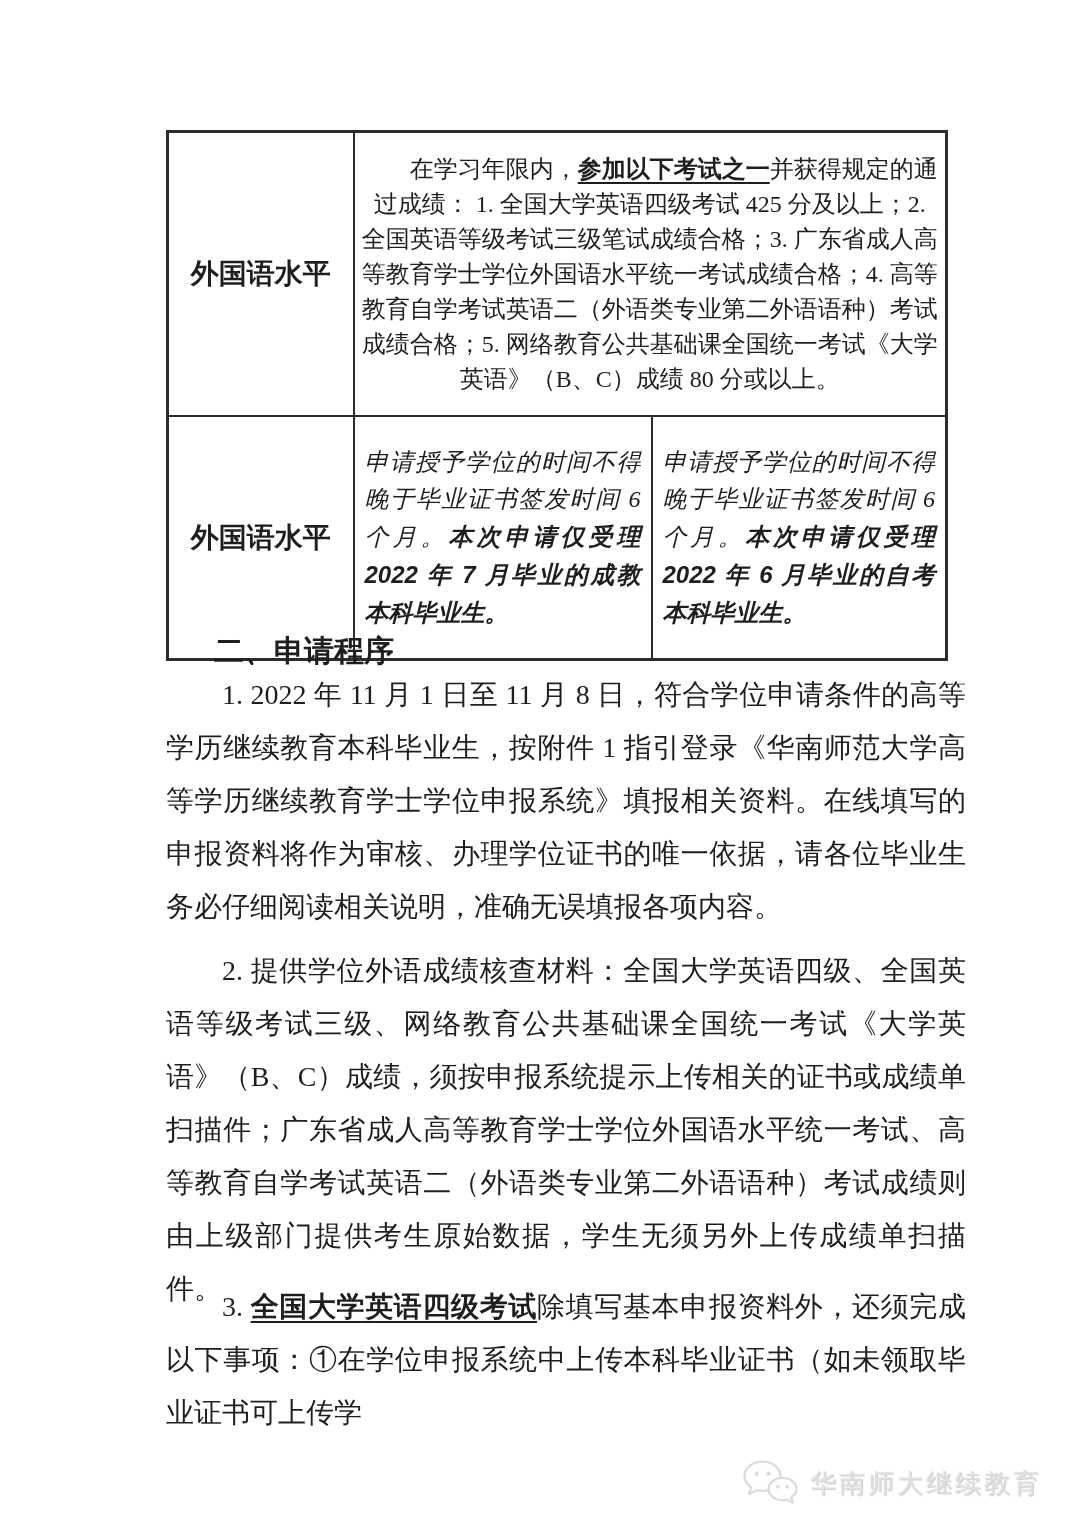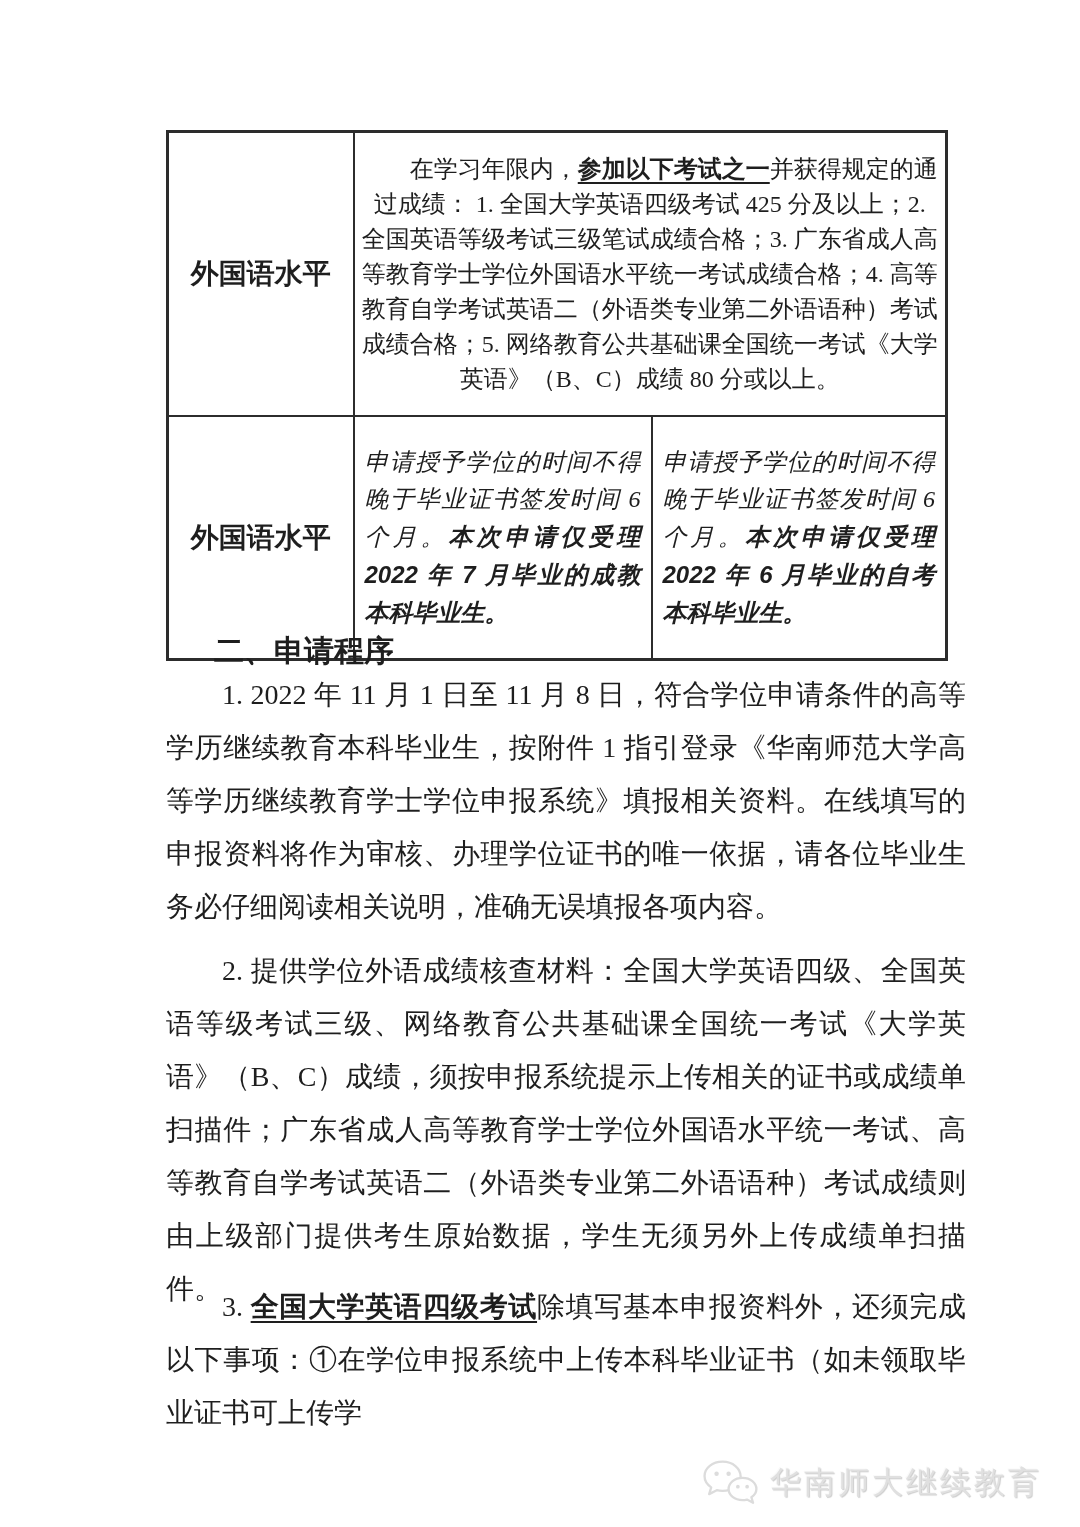--- a/index.html
+++ b/index.html
@@ -85,21 +85,21 @@
   .para-2{top:936px;}
   .para-3{top:1272px;}
   
   .watermark{
     position:absolute;top:1458px;right:38px;
     display:flex;align-items:center;gap:10px;
     color:var(--watermark-color,#e0e0e0);
   }
   .wm-icon{display:inline-block;line-height:0;}
   .wm-text{
-    font-size:31px;
+    font-size:26px;
     letter-spacing:3px;
     font-family:"Liberation Serif","DejaVu Serif",serif;
     text-shadow:1px 1px 1px #cdcdcd, -1px -1px 0 #fafafa;
   }
 </style>
 </head>
 <body>
 
 <div class="page">
 

